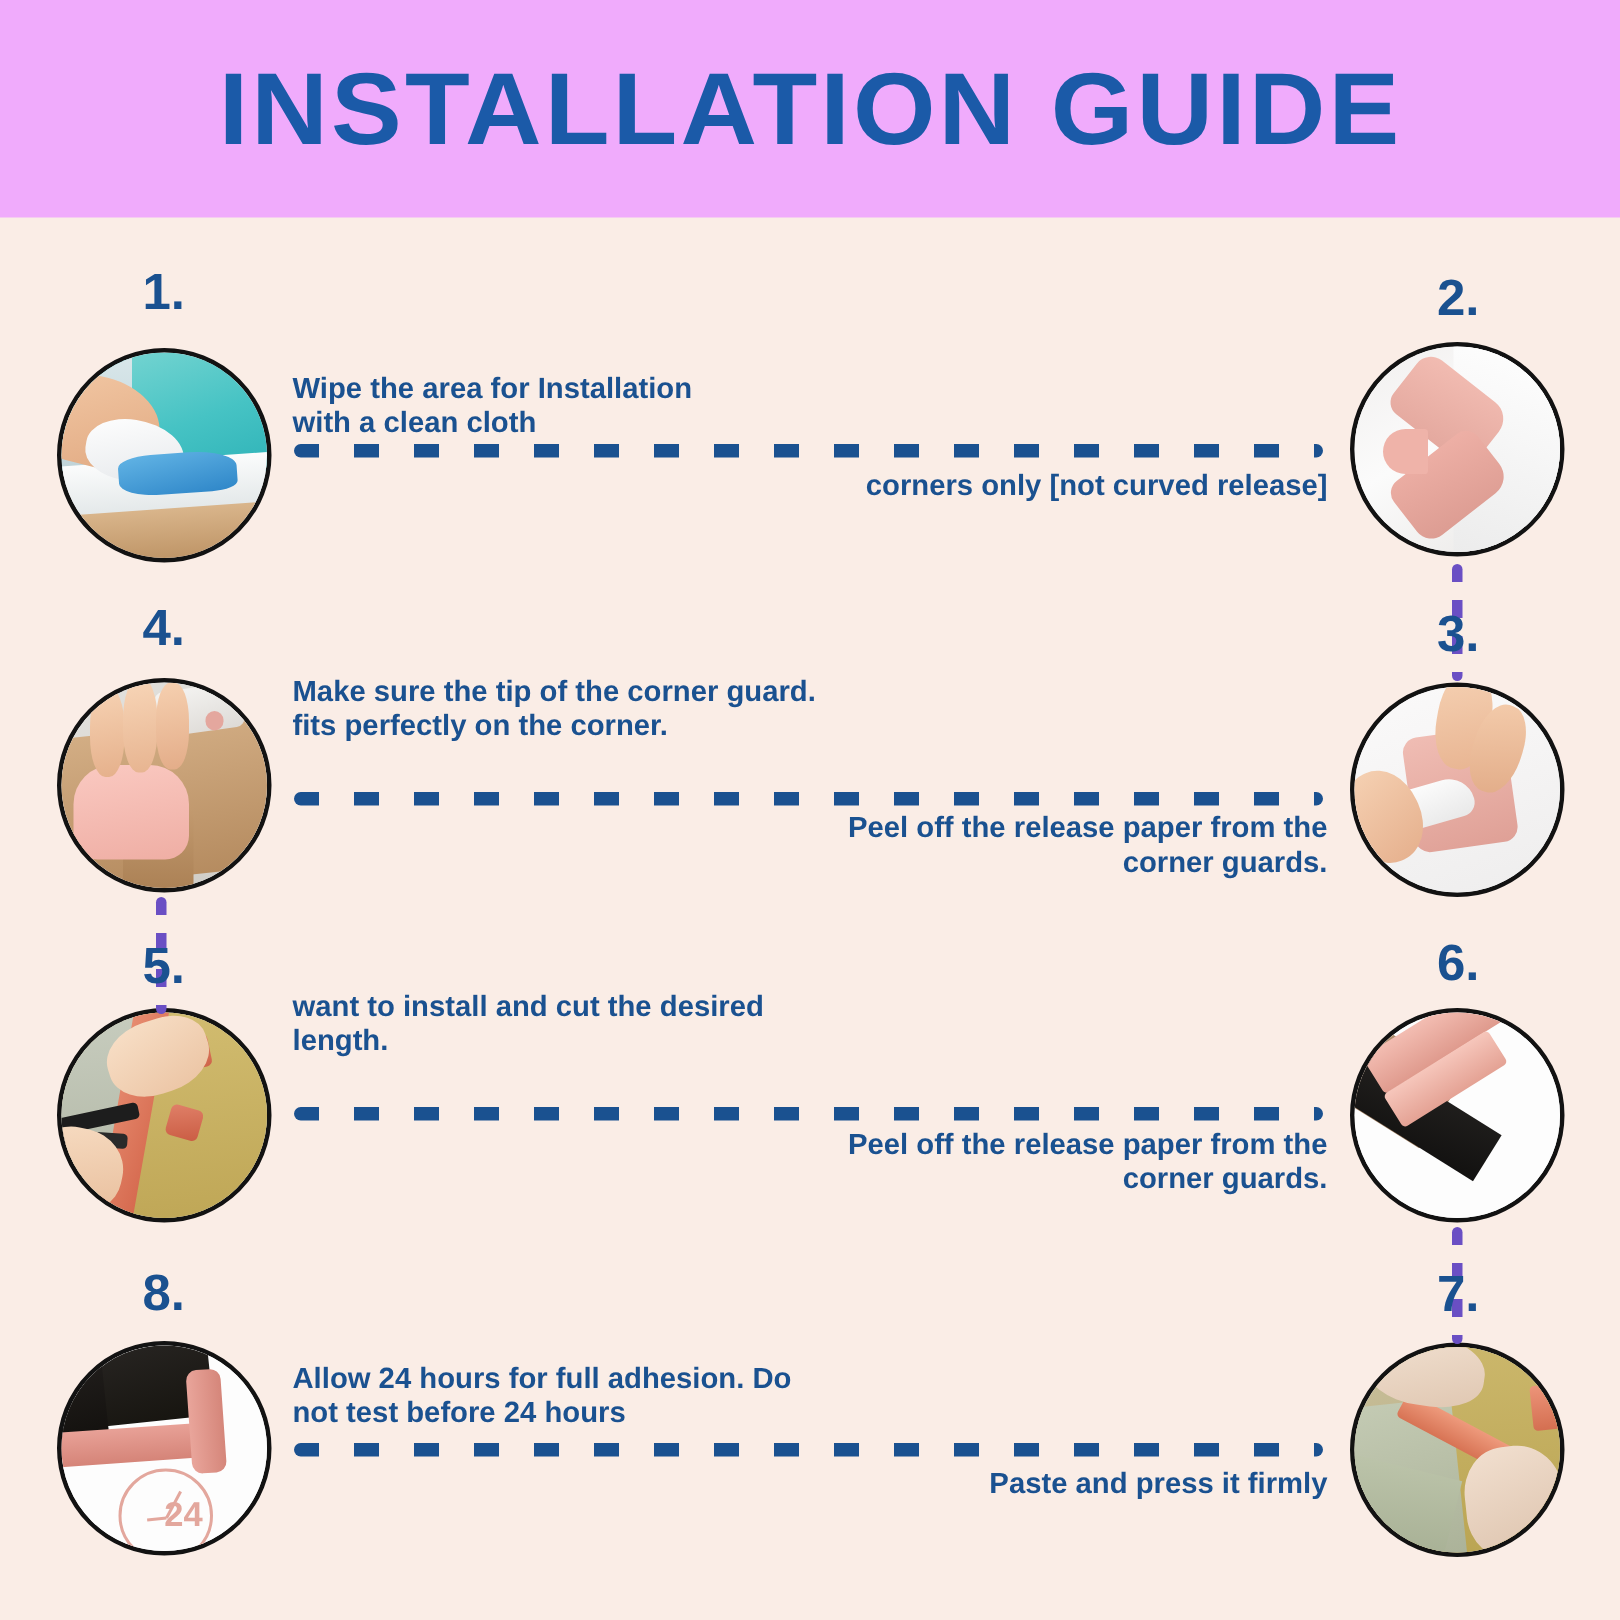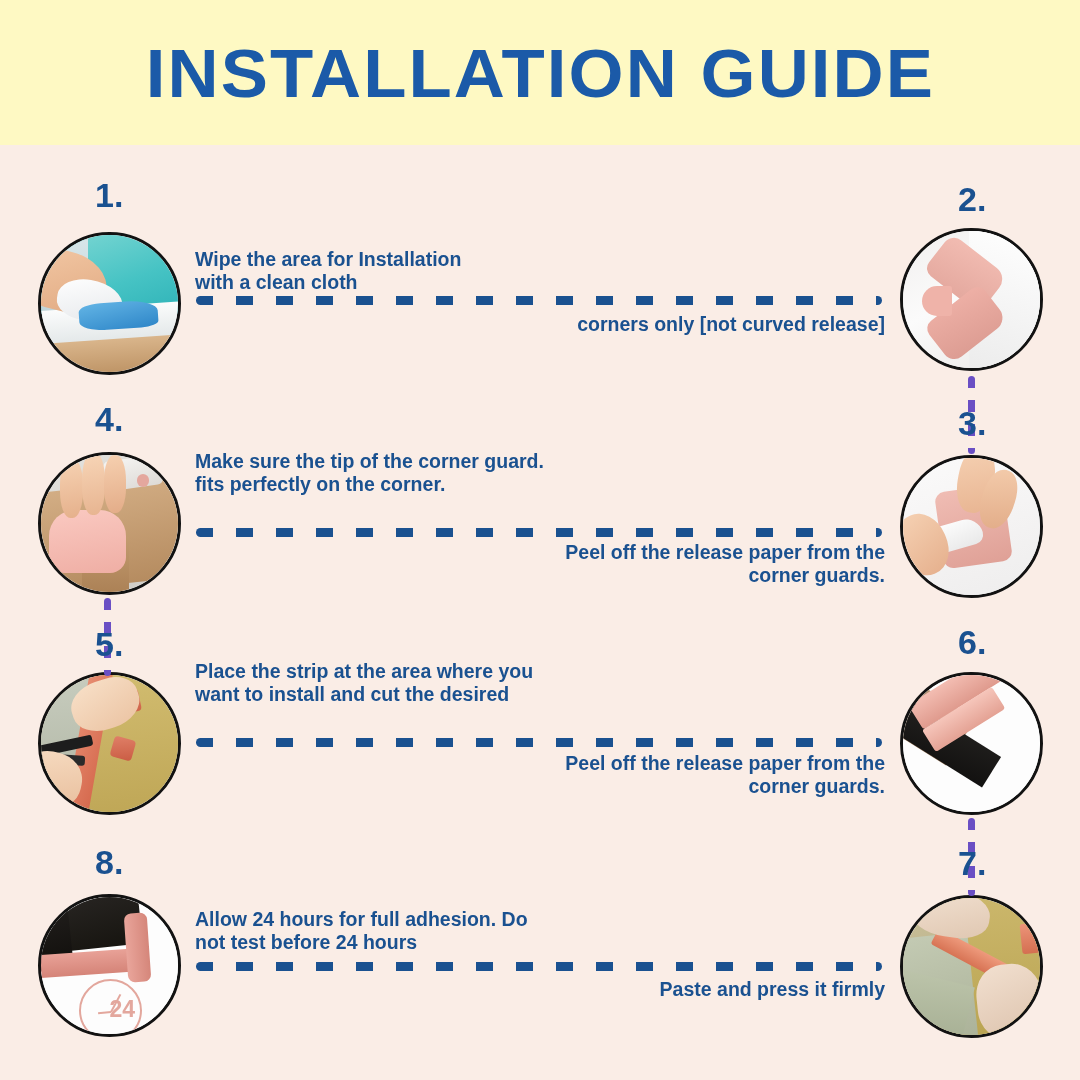--- a/index.html
+++ b/index.html
@@ -7,21 +7,21 @@
   body {
     background:#FAEDE6;
     font-family:"Liberation Sans", sans-serif;
     position:relative;
     overflow:hidden;
   }
 
   
   #header-band {
     position:absolute; left:0; top:0; width:1080px; height:145px;
-    background:#fef9c3;
+    background:#f0abfc;
     display:flex; align-items:center; justify-content:center;
   }
   #guide-title {
     font-family:"Liberation Sans", sans-serif;
     font-size:68px;
     font-weight:bold;
     color:#1B5AA8;
     letter-spacing:2px;
     transform:scaleX(1.04);
     white-space:nowrap;
@@ -334,22 +334,22 @@
       <div class="p5-chunk"></div>
       <div class="p5-chunk2"></div>
     <div class="p5-sc1"></div>
       <div class="p5-sc2"></div>
     <div class="p5-hand1"></div>
       <div class="p5-hand2"></div>
   </div>
 </div>
 
 <div class="cap left" style="left:195px; top:660px; width:420px;">
-  <div>Place the strip at the area where you</div>
   <div>want to install and cut the desired</div>
+  <div>length.</div>
 </div>
 
 <div class="dash-line" style="left:196px; top:738px; width:686px;"></div>
 
 <div class="cap right" style="left:430px; top:752px; width:455px;">
   <div>Peel off the release paper from the</div>
   <div>corner guards.</div>
 </div>
 
 <div class="step-num" style="left:958px; top:625px;">6.</div>

